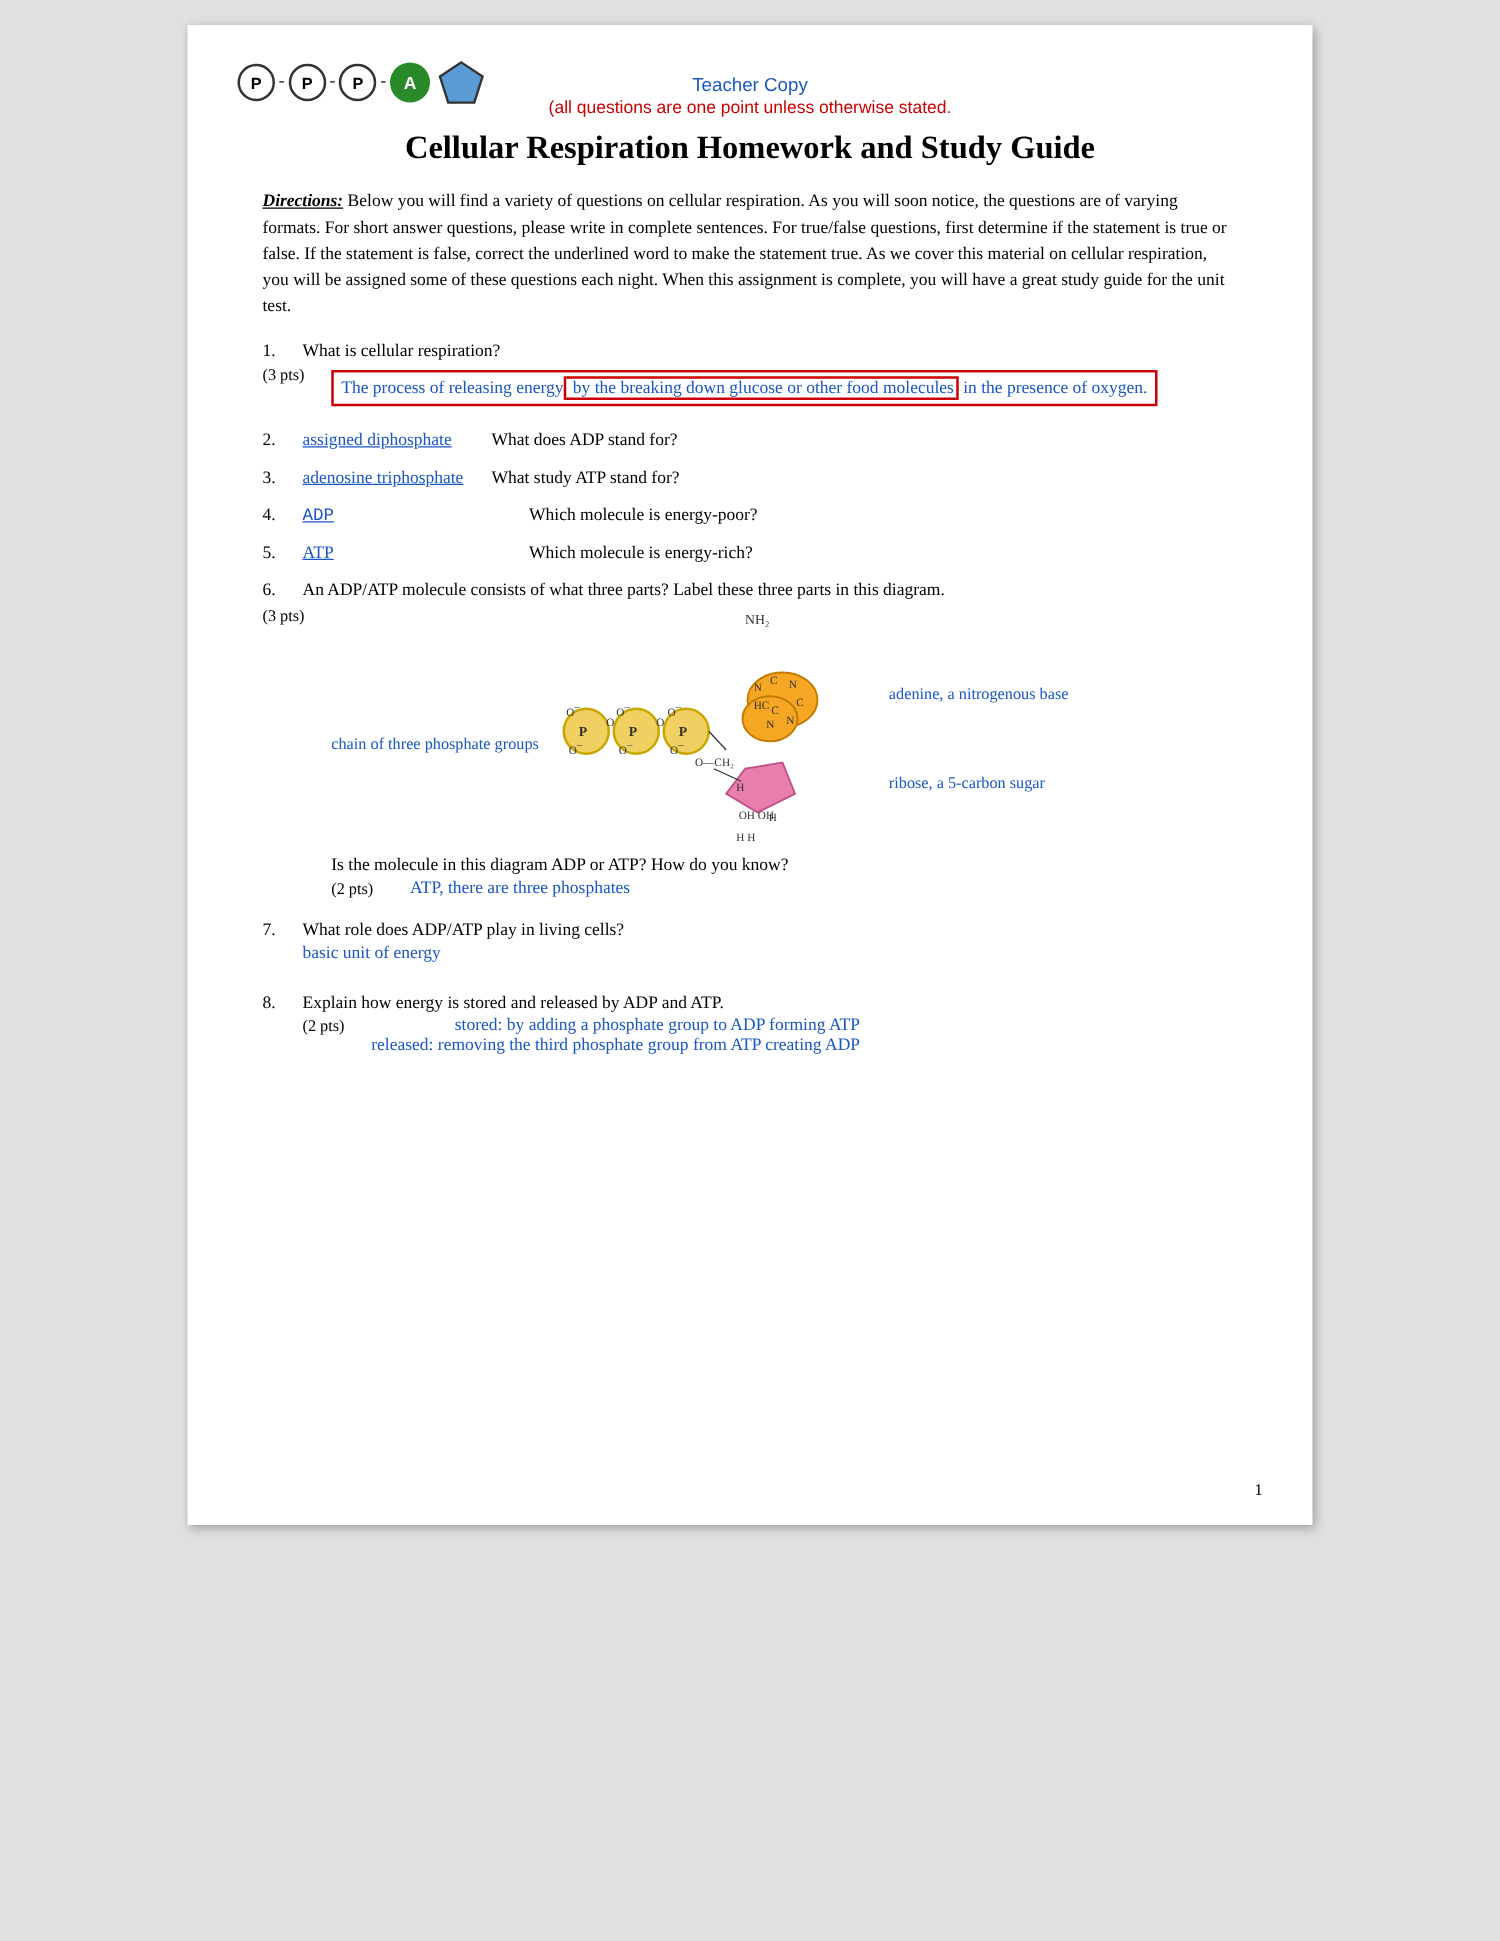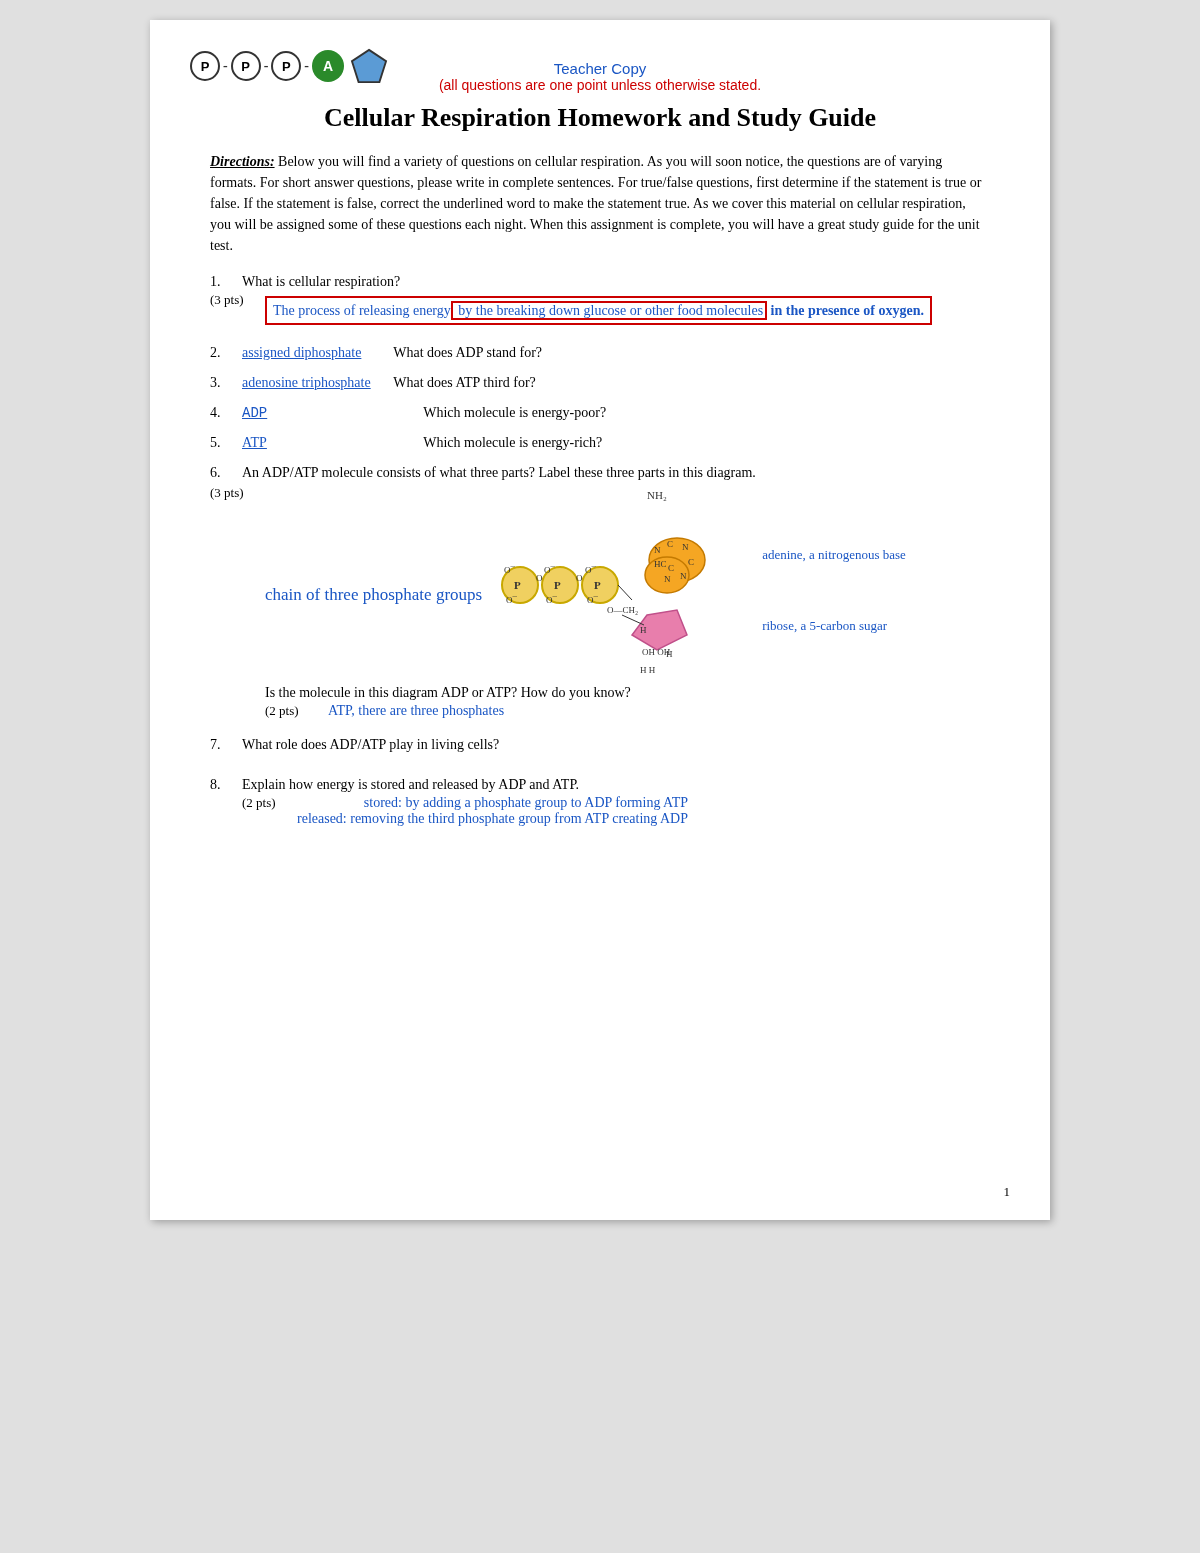--- a/index.html
+++ b/index.html
@@ -162,41 +162,41 @@
   <div class="questions-section">
 
     <div class="q-block">
       <div style="display:flex; align-items:baseline; gap:0;">
         <span style="min-width:32px;">1.</span>
         <span>What is cellular respiration?</span>
       </div>
       <div style="display:flex; align-items:flex-start; margin-top:2px;">
         <span style="min-width:55px; font-size:13px;">(3 pts)</span>
         <span class="answer-1">
-          <span style="color:#1a56c4;">The process of releasing energy</span><span style="color:#1a56c4; border: 2px solid #cc0000; padding: 0 2px;"> by the breaking down glucose or other food molecules</span><span style="color:#1a56c4;font-weight:bold;"> in the presence of oxygen.</span>
+          <span style="color:#1a56c4;">The process of releasing energy</span><span style="color:#1a56c4; border: 2px solid #cc0000; padding: 0 2px;"> by the breaking down glucose or other food molecules</span><span style="color:#1a56c4;"> in the presence of oxygen.</span>
         </span>
       </div>
     </div>
 
     <div class="q-block" style="margin-bottom:14px;">
       <div style="display:flex; align-items:baseline;">
         <span style="min-width:32px;">2.</span>
         <span>
           <span class="inline-answer">assigned diphosphate</span>
           <span>What does ADP stand for?</span>
         </span>
       </div>
     </div>
 
     <div class="q-block" style="margin-bottom:14px;">
       <div style="display:flex; align-items:baseline;">
         <span style="min-width:32px;">3.</span>
         <span>
           <span class="inline-answer">adenosine triphosphate</span>
-          <span>What does ATP third for?</span>
+          <span>What study ATP stand for?</span>
         </span>
       </div>
     </div>
 
     <div class="q-block" style="margin-bottom:14px;">
       <div style="display:flex; align-items:baseline;">
         <span style="min-width:32px;">4.</span>
         <span>
           <span class="inline-answer" style="min-width:170px;font-family:Liberation Mono, monospace;">ADP</span>
           <span>Which molecule is energy-poor?</span>
@@ -219,21 +219,21 @@
         <span style="min-width:32px;">6.</span>
         <span>An ADP/ATP molecule consists of what three parts?   Label these three parts in this diagram.</span>
       </div>
       <div style="display:flex; align-items:flex-start; margin-top:4px;">
         <span style="min-width:55px; font-size:13px;">(3 pts)</span>
 
         <div style="flex:1;">
           <div style="display:flex; align-items:center; gap:10px;">
 
             <div style="display:flex; flex-direction:column; align-items:flex-end; justify-content:center; padding-top:20px;">
-              <span style="color:#1a56c4; font-size:17px; white-space:nowrap;">chain of three phosphate groups</span>
+              <span style="color:#1a56c4; font-size:13px; white-space:nowrap;">chain of three phosphate groups</span>
             </div>
 
             <svg width="260" height="200" viewBox="0 0 260 200">
 
               <text x="155" y="14" font-size="11" font-family="Times New Roman" fill="#333">NH₂</text>
 
               <ellipse cx="185" cy="75" rx="28" ry="22" fill="#f5a623" stroke="#c47a00" stroke-width="1.5"></ellipse>
               <ellipse cx="175" cy="90" rx="22" ry="18" fill="#f5a623" stroke="#c47a00" stroke-width="1.5"></ellipse>
 
               <text x="162" y="68" font-size="9" font-family="Times New Roman" fill="#333">N</text>
@@ -292,20 +292,23 @@
           </div>
         </div>
       </div>
     </div>
 
     <div class="q-block" style="margin-bottom:24px; margin-top:10px;">
       <div style="display:flex; align-items:baseline; gap:0;">
         <span style="min-width:32px;">7.</span>
         <span>What role does ADP/ATP play in living cells?</span>
       </div>
+      <div style="margin-left:32px; margin-top:2px;">
+        <span style="color:#1a56c4; font-size:14px;">basic unit of energy</span>
+      </div>
     </div>
 
     <div class="q-block" style="margin-bottom:18px; margin-top:10px;">
       <div style="display:flex; align-items:baseline; gap:0;">
         <span style="min-width:32px;">8.</span>
         <span>Explain how energy is stored and released by ADP and ATP.</span>
       </div>
       <div style="display:flex; align-items:flex-start; margin-top:2px; margin-left:32px;">
         <span style="min-width:55px; font-size:13px;">(2 pts)</span>
         <div style="color:#1a56c4; font-size:14px;text-align:right;">

